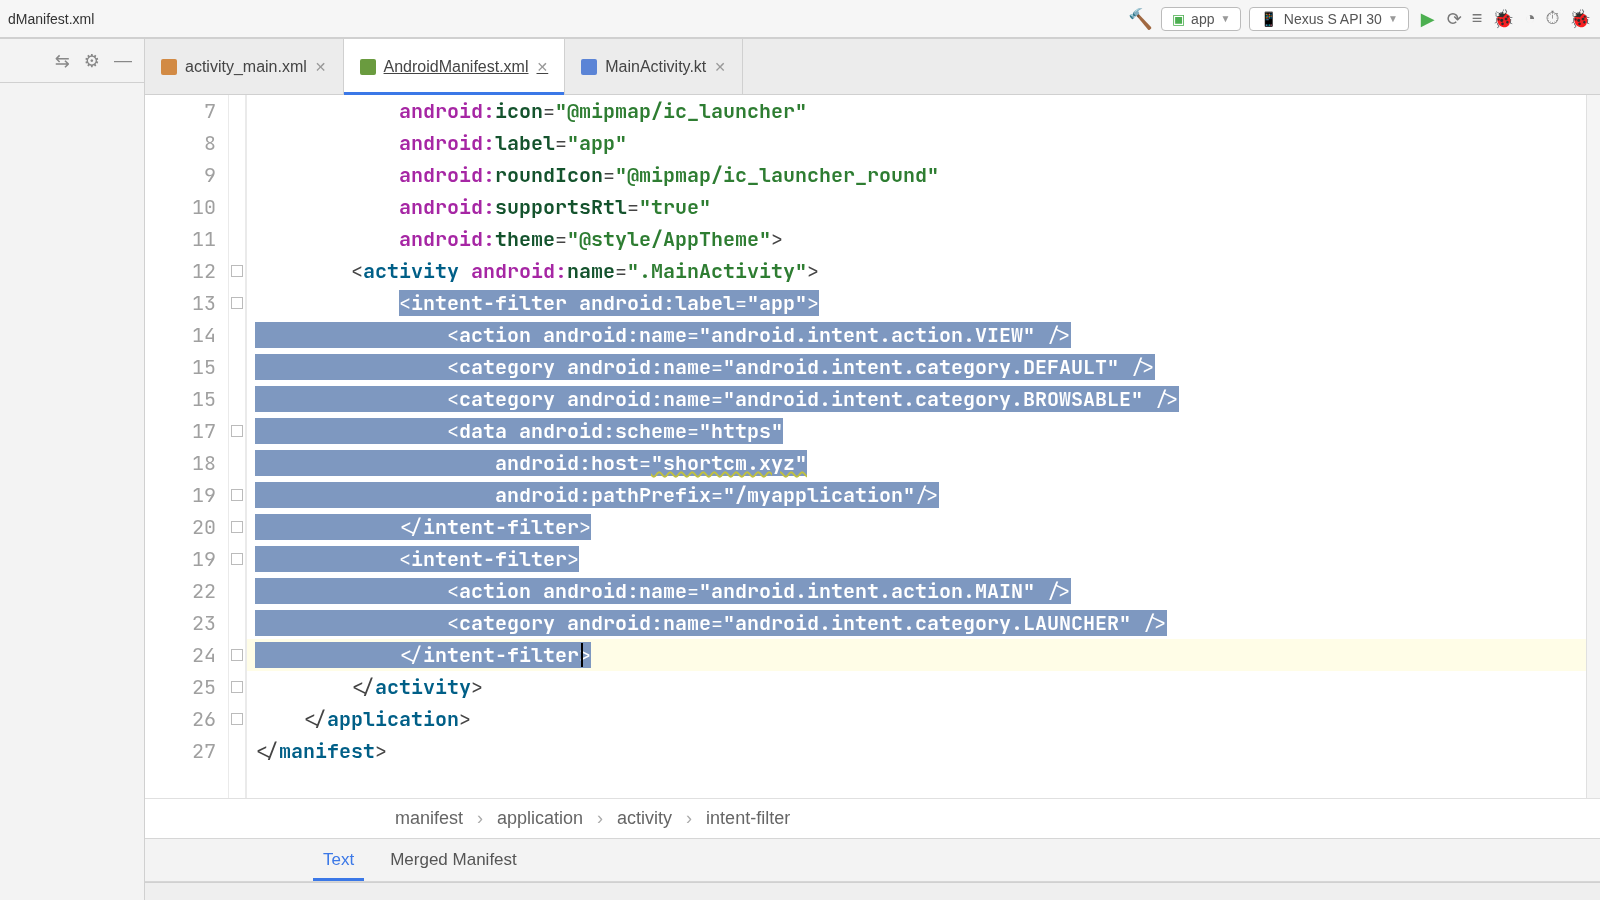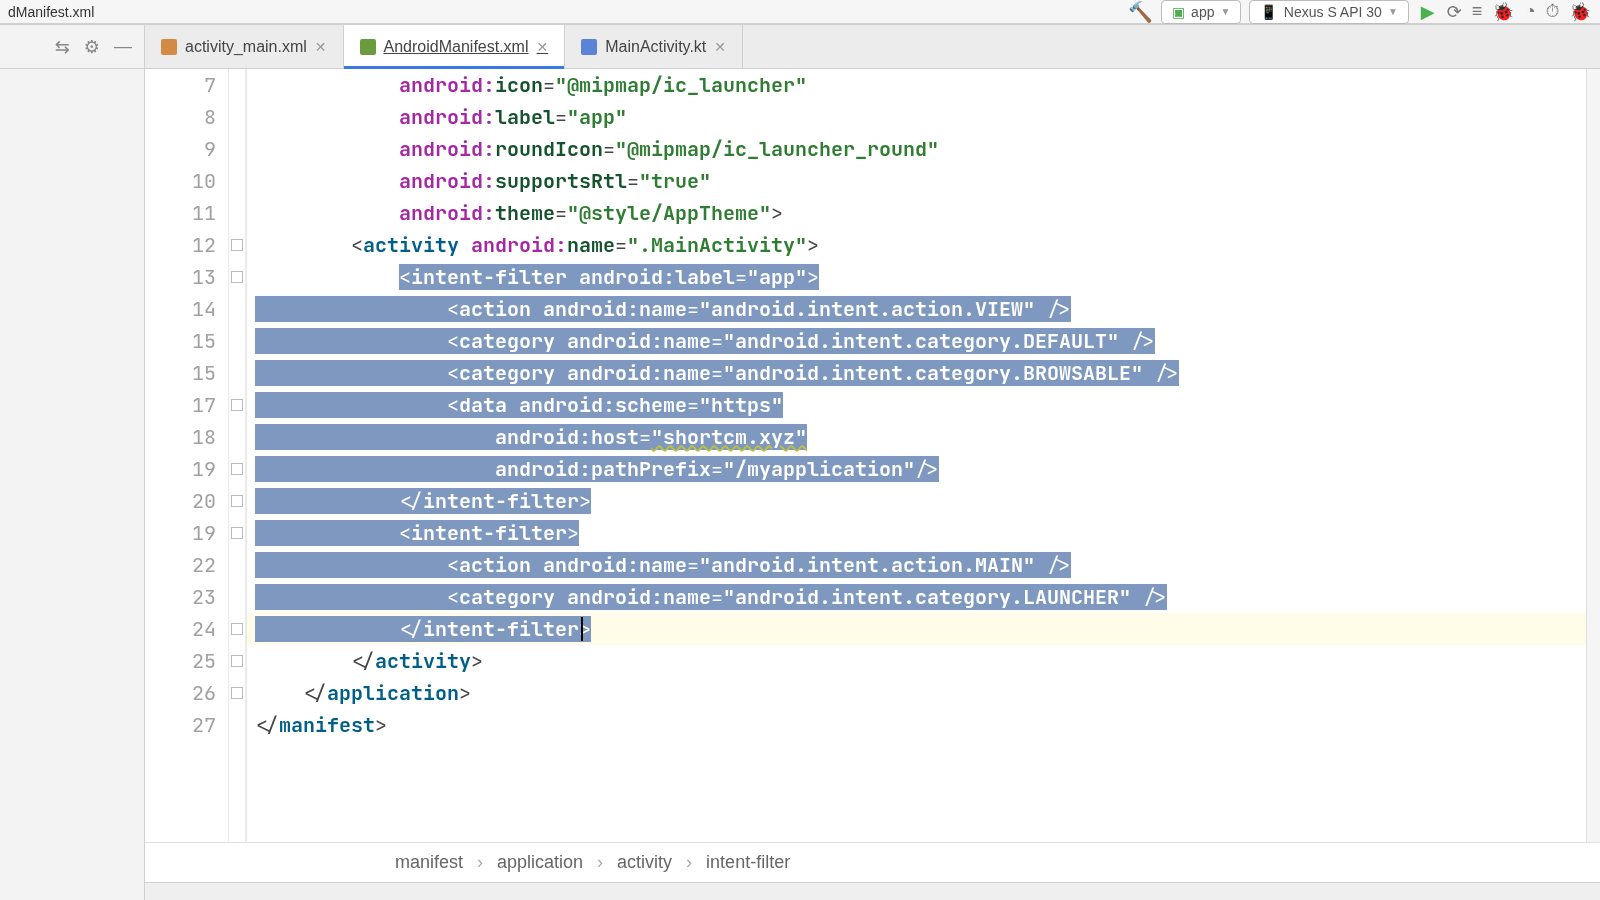--- a/index.html
+++ b/index.html
@@ -6,21 +6,21 @@
 body {
   font-family: -apple-system, "Segoe UI", sans-serif;
   background: #fff;
   width: 1600px;
   height: 900px;
   overflow: hidden;
   display: flex;
   flex-direction: column;
 }
 .topbar {
-  height: 24px;
+  height: 38px;
   display: flex;
   align-items: center;
   padding: 0 8px;
   gap: 8px;
   background: #f6f6f6;
   border-bottom: 1px solid #d0d0d0;
 }
 .topbar .fname { flex: 0 0 auto; color: #333; font-size: 14px; }
 .topbar .spacer { flex: 1; }
 .topbar .hammer { color:#4caf50; font-size:20px; }
@@ -54,21 +54,21 @@
 .leftcol .lh {
   height: 44px;
   display:flex; align-items:center; justify-content:flex-end;
   gap: 14px; padding-right: 12px;
   border-bottom:1px solid #d0d0d0;
 }
 .leftcol .lh span { color:#888; font-size:18px; cursor:pointer; }
 
 .editorwrap { flex:1; display:flex; flex-direction:column; overflow:hidden; }
 .tabbar {
-  height: 44px;
+  height: 56px;
   background: #ececec;
   border-bottom: 1px solid #d0d0d0;
   display:flex; align-items:stretch;
 }
 .tab {
   display:flex; align-items:center; gap:8px;
   padding: 0 16px;
   font-size:16px; color:#444;
   border-right: 1px solid #d0d0d0;
   cursor:pointer;
@@ -294,15 +294,23 @@
     <div class="crumbs">
       <span>manifest</span>
       <span class="csep">›</span>
       <span>application</span>
       <span class="csep">›</span>
       <span>activity</span>
       <span class="csep">›</span>
       <span>intent-filter</span>
     </div>
 
+    <div class="btabs">
+      <div class="btab active">
+        <span>Text</span>
+      </div>
+      <div class="btab">
+        <span>Merged Manifest</span>
+      </div>
+    </div>
     <div class="statusbar"></div>
   </div>
 </div>
 
 </body></html>

